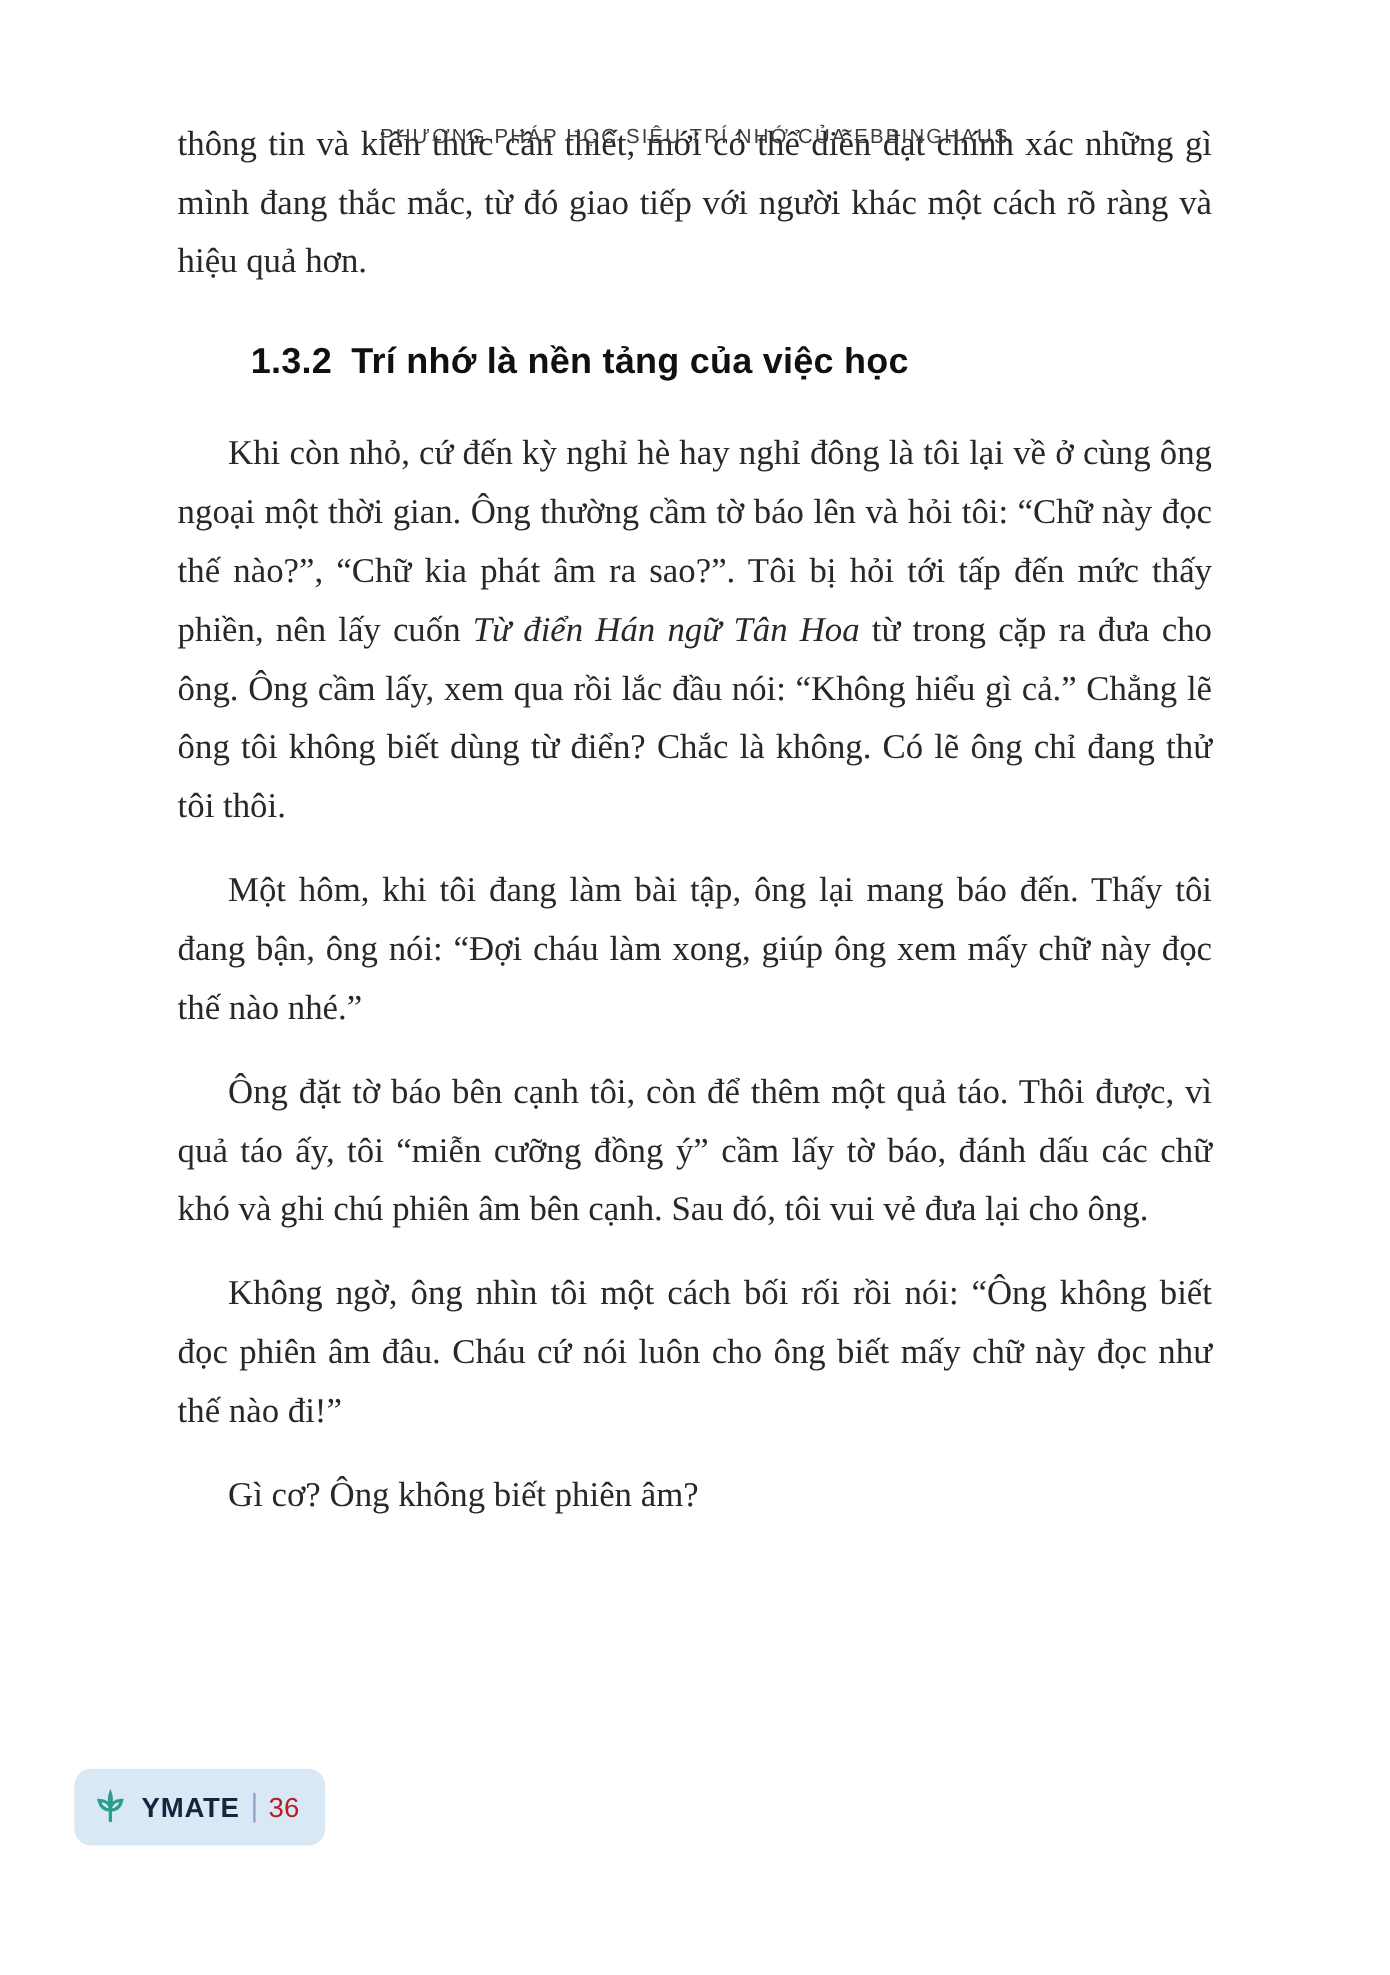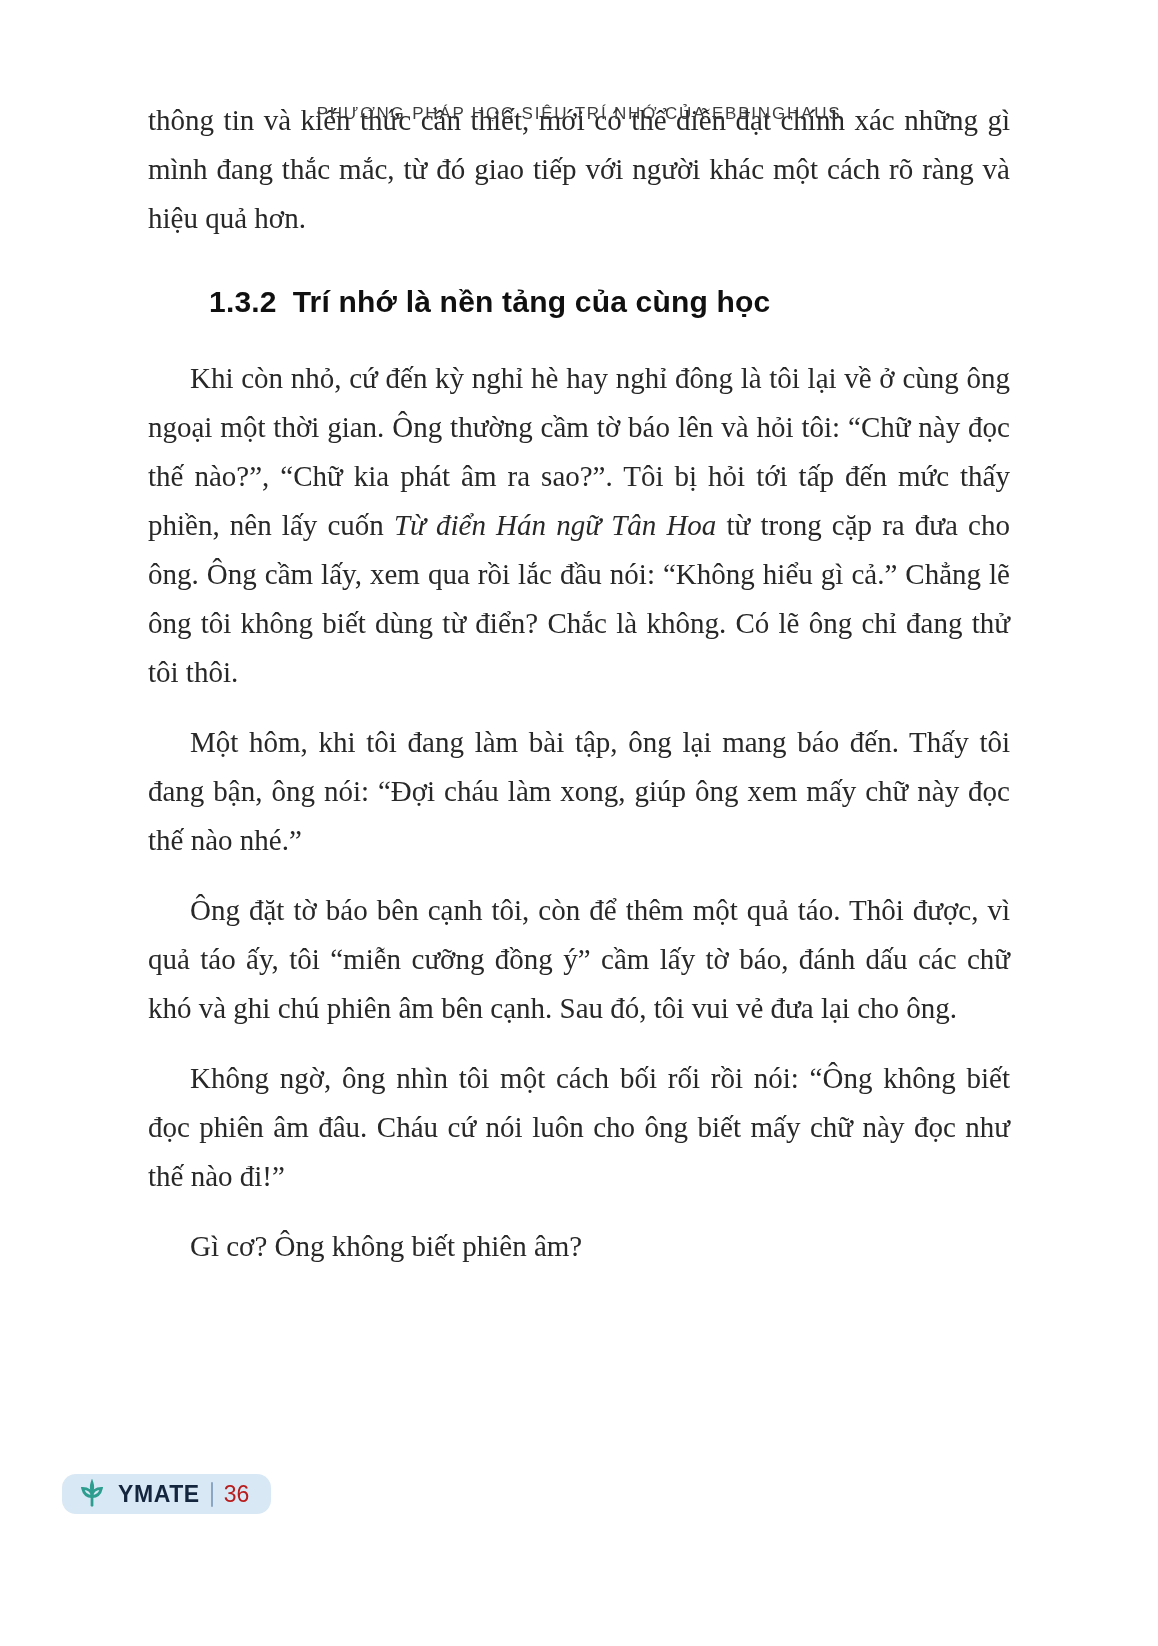--- a/index.html
+++ b/index.html
@@ -56,21 +56,21 @@
     position: absolute;
     left: 62px;
     top: 1474px;
   }
   .footer-pill {
     display: inline-flex;
     align-items: center;
     gap: 11px;
     background: #d9e8f5;
     border-radius: 14px;
-    height: 40px;
+    height: 64px;
     padding: 0 22px 0 15px;
   }
   .logo-icon {
     display: inline-flex;
     align-items: center;
     justify-content: center;
     width: 30px;
     height: 30px;
   }
   .brand {
@@ -96,21 +96,21 @@
 <body>
 
 <div class="page">
 
   <div class="running-header">PHƯƠNG PHÁP HỌC SIÊU TRÍ NHỚ CỦA EBBINGHAUS</div>
 
   <main class="body-text">
 
     <p class="para no-indent">thông tin và kiến thức cần thiết, mới có thể diễn đạt chính xác những gì mình đang thắc mắc, từ đó giao tiếp với người khác một cách rõ ràng và hiệu quả hơn.</p>
 
-    <h2 class="section-heading"><span class="heading-number">1.3.2</span><span>Trí nhớ là nền tảng của cùng học</span></h2>
+    <h2 class="section-heading"><span class="heading-number">1.3.2</span><span>Trí nhớ là nền tảng của việc học</span></h2>
 
     <p class="para"><span>Khi còn nhỏ, cứ đến kỳ nghỉ hè hay nghỉ đông là tôi lại về ở cùng ông ngoại một thời gian. Ông thường cầm tờ báo lên và hỏi tôi: “Chữ này đọc thế nào?”, “Chữ kia phát âm ra sao?”. Tôi bị hỏi tới tấp đến mức thấy phiền, nên lấy cuốn </span><em class="book-title">Từ điển Hán ngữ Tân Hoa</em><span> từ trong cặp ra đưa cho ông. Ông cầm lấy, xem qua rồi lắc đầu nói: “Không hiểu gì cả.” Chẳng lẽ ông tôi không biết dùng từ điển? Chắc là không. Có lẽ ông chỉ đang thử tôi thôi.</span></p>
 
     <p class="para">Một hôm, khi tôi đang làm bài tập, ông lại mang báo đến. Thấy tôi đang bận, ông nói: “Đợi cháu làm xong, giúp ông xem mấy chữ này đọc thế nào nhé.”</p>
 
     <p class="para">Ông đặt tờ báo bên cạnh tôi, còn để thêm một quả táo. Thôi được, vì quả táo ấy, tôi “miễn cưỡng đồng ý” cầm lấy tờ báo, đánh dấu các chữ khó và ghi chú phiên âm bên cạnh. Sau đó, tôi vui vẻ đưa lại cho ông.</p>
 
     <p class="para">Không ngờ, ông nhìn tôi một cách bối rối rồi nói: “Ông không biết đọc phiên âm đâu. Cháu cứ nói luôn cho ông biết mấy chữ này đọc như thế nào đi!”</p>
 
     <p class="para">Gì cơ? Ông không biết phiên âm?</p>

